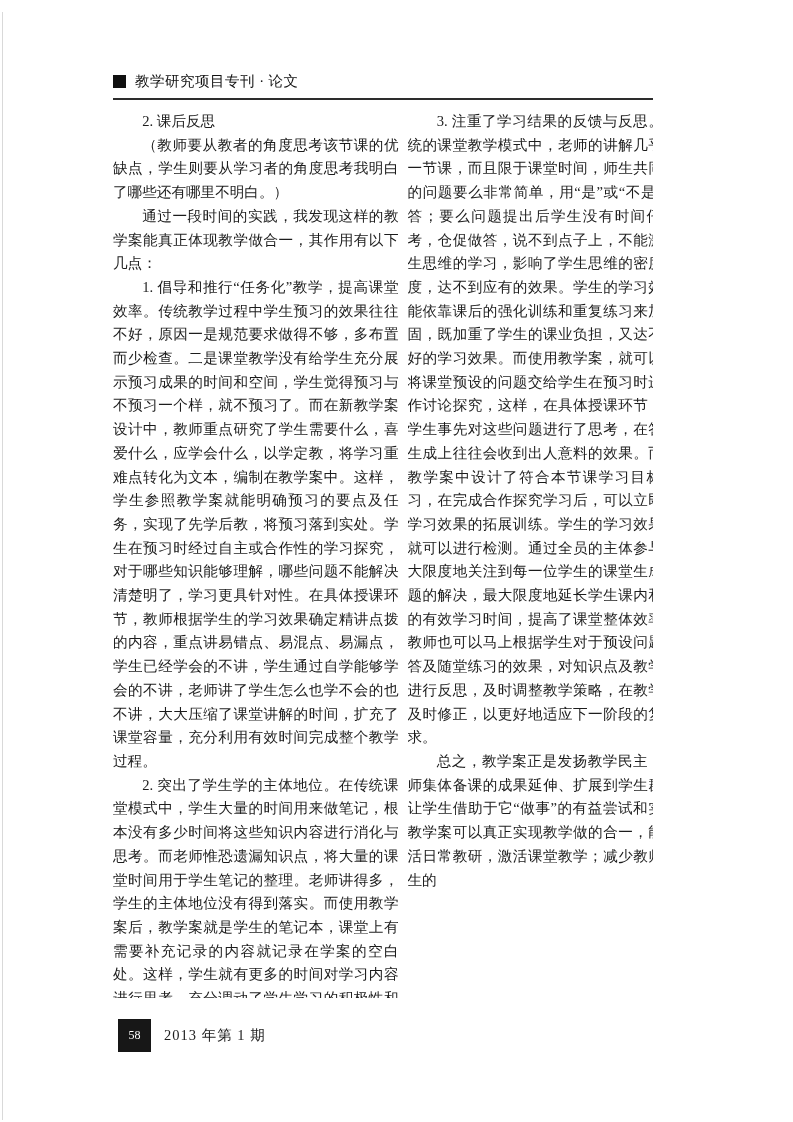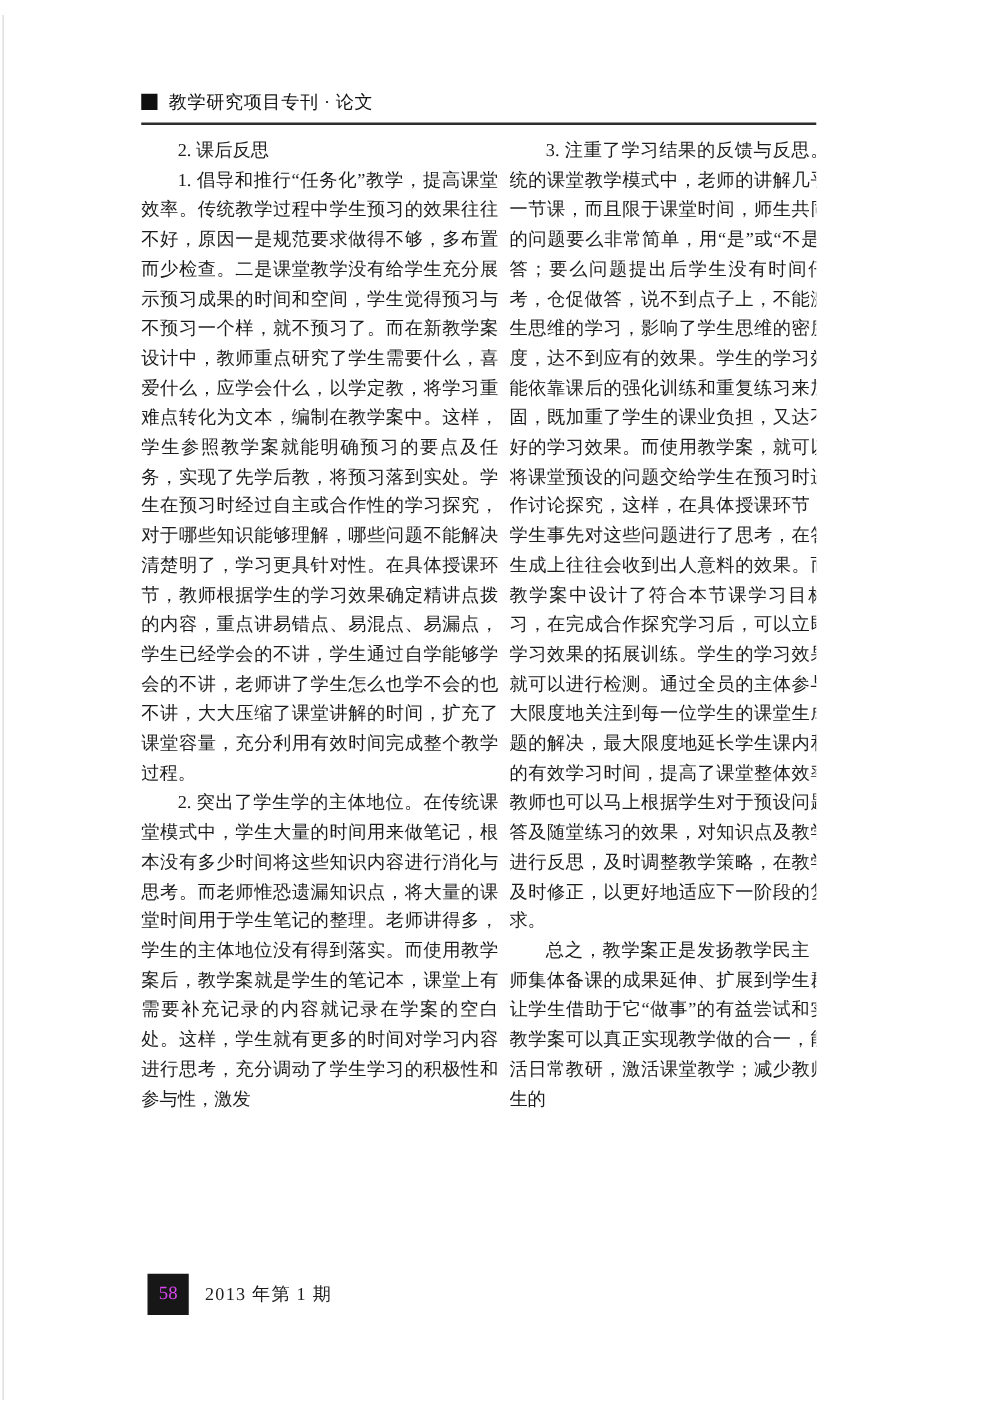--- a/index.html
+++ b/index.html
@@ -43,23 +43,23 @@
   }
   .col p { margin: 0; }
   .col p.indent { text-indent: 2em; }
   .footer {
     position: absolute;
     left: 118px; top: 1019px;
     display: flex; align-items: center; gap: 13px;
   }
   .pagenum-badge {
     width: 33px; height: 33px;
-    background: #171717; color: #d946ef;
+    background: #171717; color: #ffffff;
     display: flex; align-items: center; justify-content: center;
-    font-size: 15px;
+    font-size: 12px;
     text-align: right;
   }
   .issue-label { font-size: 14.5px; color: #1c1c1c; letter-spacing: 1px; }
 </style>
 </head>
 <body>
 
 <div class="page">
 
   <div class="edge-left"></div>
@@ -68,20 +68,22 @@
     <div class="header-row">
       <span class="bullet-sq"></span>
       <span class="header-label">教学研究项目专刊 · 论文</span>
     </div>
     <div class="header-rule"></div>
   </div>
 
   <div class="columns">
     <div class="col">
       <p class="indent">2. 课后反思</p>
+      <p class="indent">（教师要从教者的角度思考该节课的优缺点，学生则要从学习者的角度思考我明白了哪些还有哪里不明白。）</p>
+      <p class="indent">通过一段时间的实践，我发现这样的教学案能真正体现教学做合一，其作用有以下几点：</p>
       <p class="indent">1. 倡导和推行“任务化”教学，提高课堂效率。传统教学过程中学生预习的效果往往不好，原因一是规范要求做得不够，多布置而少检查。二是课堂教学没有给学生充分展示预习成果的时间和空间，学生觉得预习与不预习一个样，就不预习了。而在新教学案设计中，教师重点研究了学生需要什么，喜爱什么，应学会什么，以学定教，将学习重难点转化为文本，编制在教学案中。这样，学生参照教学案就能明确预习的要点及任务，实现了先学后教，将预习落到实处。学生在预习时经过自主或合作性的学习探究，对于哪些知识能够理解，哪些问题不能解决清楚明了，学习更具针对性。在具体授课环节，教师根据学生的学习效果确定精讲点拨的内容，重点讲易错点、易混点、易漏点，学生已经学会的不讲，学生通过自学能够学会的不讲，老师讲了学生怎么也学不会的也不讲，大大压缩了课堂讲解的时间，扩充了课堂容量，充分利用有效时间完成整个教学过程。</p>
       <p class="indent">2. 突出了学生学的主体地位。在传统课堂模式中，学生大量的时间用来做笔记，根本没有多少时间将这些知识内容进行消化与思考。而老师惟恐遗漏知识点，将大量的课堂时间用于学生笔记的整理。老师讲得多，学生的主体地位没有得到落实。而使用教学案后，教学案就是学生的笔记本，课堂上有需要补充记录的内容就记录在学案的空白处。这样，学生就有更多的时间对学习内容进行思考，充分调动了学生学习的积极性和参与性，激发</p>
     </div>
     <div class="col">
       <p class="indent">3. 注重了学习结果的反馈与反思。在传统的课堂教学模式中，老师的讲解几乎占满一节课，而且限于课堂时间，师生共同探究的问题要么非常简单，用“是”或“不是”来回答；要么问题提出后学生没有时间仔细思考，仓促做答，说不到点子上，不能激发学生思维的学习，影响了学生思维的密度和长度，达不到应有的效果。学生的学习效果只能依靠课后的强化训练和重复练习来加以巩固，既加重了学生的课业负担，又达不到良好的学习效果。而使用教学案，就可以事先将课堂预设的问题交给学生在预习时进行合作讨论探究，这样，在具体授课环节，因为学生事先对这些问题进行了思考，在答案的生成上往往会收到出人意料的效果。而且在教学案中设计了符合本节课学习目标的练习，在完成合作探究学习后，可以立即进行学习效果的拓展训练。学生的学习效果当堂就可以进行检测。通过全员的主体参与，最大限度地关注到每一位学生的课堂生成及问题的解决，最大限度地延长学生课内和课外的有效学习时间，提高了课堂整体效率。而教师也可以马上根据学生对于预设问题的回答及随堂练习的效果，对知识点及教学过程进行反思，及时调整教学策略，在教学案上及时修正，以更好地适应下一阶段的复习要求。</p>
       <p class="indent">总之，教学案正是发扬教学民主，将教师集体备课的成果延伸、扩展到学生群体，让学生借助于它“做事”的有益尝试和实践。教学案可以真正实现教学做的合一，能够激活日常教研，激活课堂教学；减少教师和学生的</p>
     </div>
   </div>
 
   <div class="footer">

